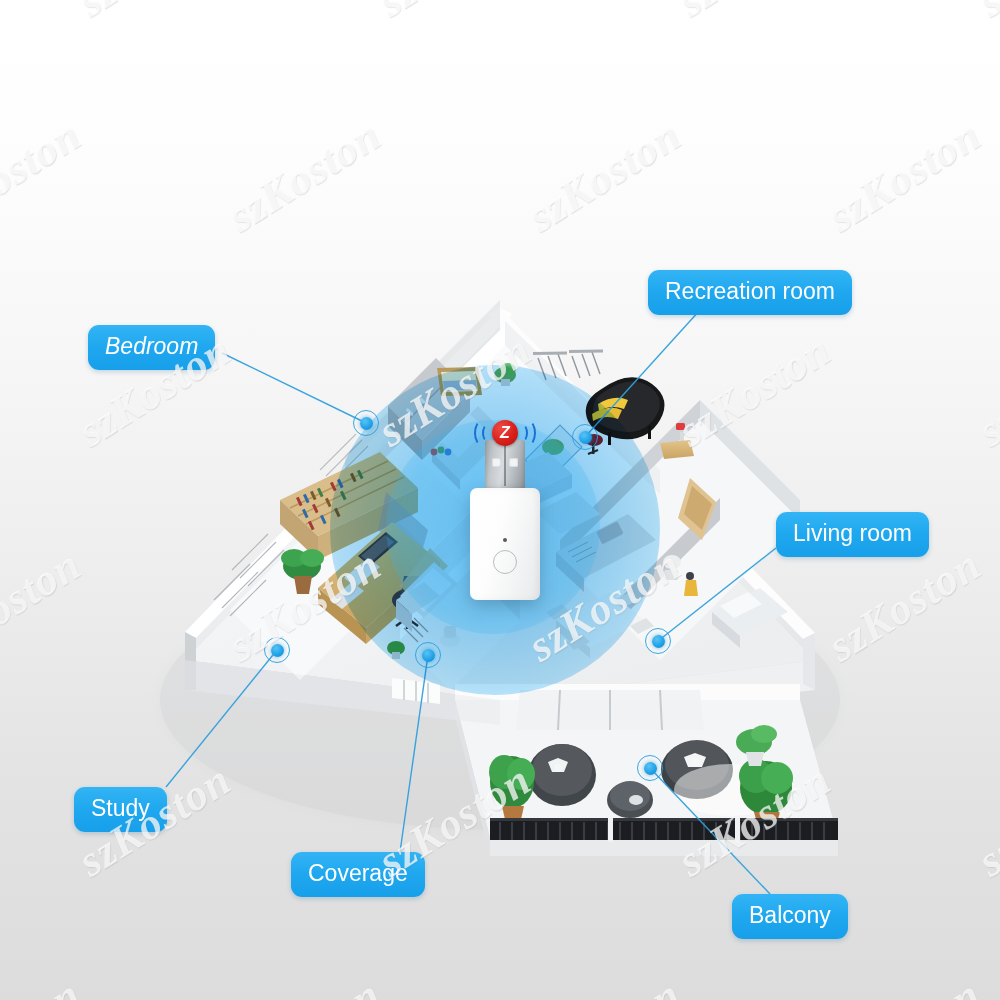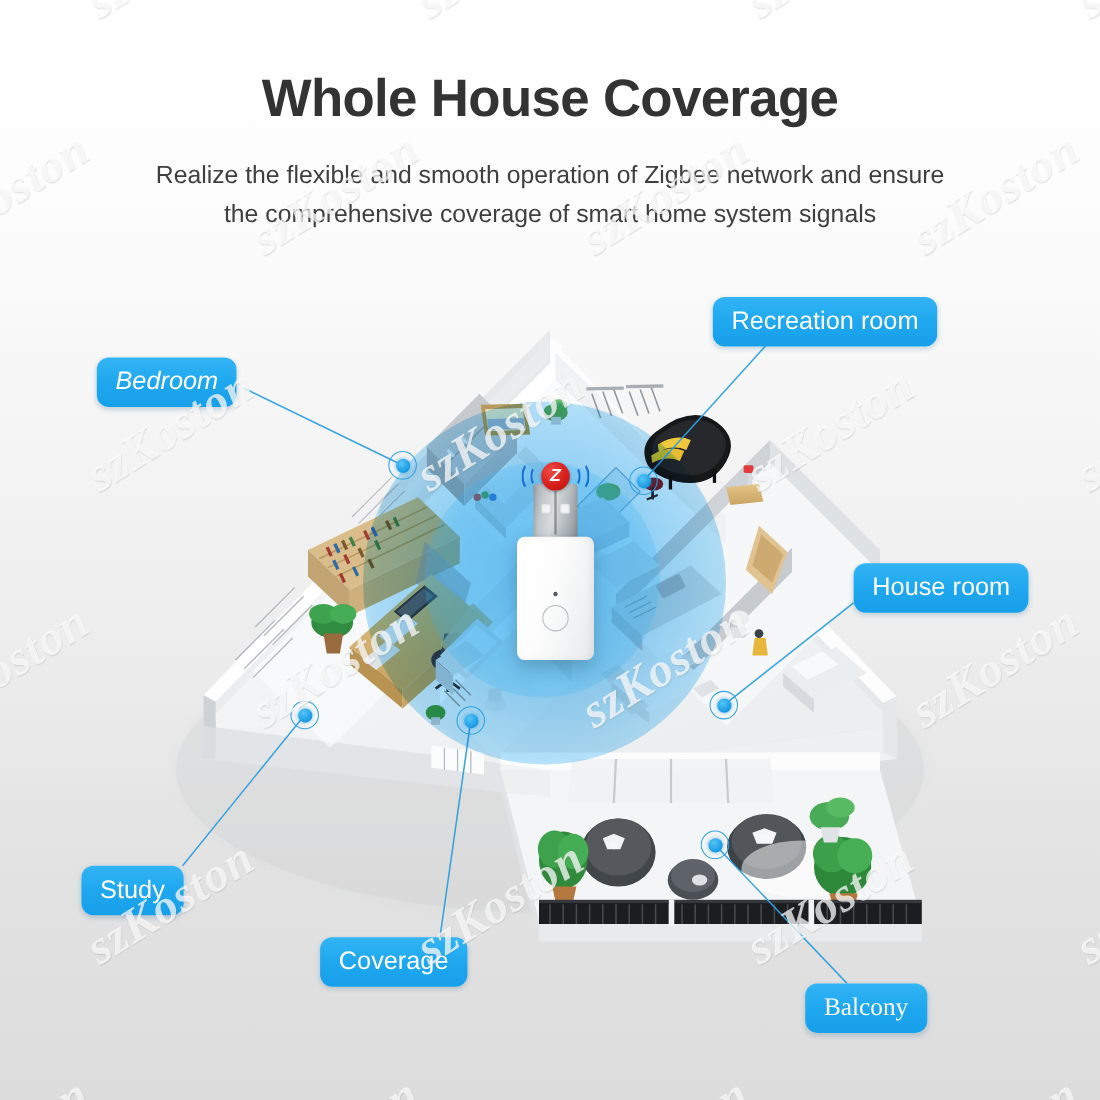--- a/index.html
+++ b/index.html
@@ -250,27 +250,20 @@
       <div class="wm" style="left: 270px; top: 995px;">szKoston</div>
       <div class="wm" style="left: 570px; top: 995px;">szKoston</div>
       <div class="wm" style="left: 870px; top: 995px;">szKoston</div>
       <div class="wm" style="left: 1170px; top: 995px;">szKoston</div>
       <div class="wm" style="left: 120px; top: 1210px;">szKoston</div>
       <div class="wm" style="left: 420px; top: 1210px;">szKoston</div>
       <div class="wm" style="left: 720px; top: 1210px;">szKoston</div>
       <div class="wm" style="left: 1020px; top: 1210px;">szKoston</div>
     </div>
 
-  <div id="header">
-    <div id="title">Whole House Coverage</div>
-    <div id="subtitle">
-      <span class="l">Realize the flexible and smooth operation of Zigbee network and ensure</span>
-      <span class="l">the comprehensive coverage of smart home system signals</span>
-    </div>
-  </div>
 
   <div id="house-wrap">
     <svg id="house-svg" width="1000" height="1000" viewBox="0 0 1000 1000">
       <defs>
         <linearGradient id="wallTop" x1="0" y1="0" x2="0" y2="1">
           <stop offset="0" stop-color="#ffffff"></stop>
           <stop offset="1" stop-color="#f3f4f5"></stop>
         </linearGradient>
         <linearGradient id="wallLeft" x1="0" y1="0" x2="1" y2="0">
           <stop offset="0" stop-color="#e9eaec"></stop>
@@ -739,19 +732,19 @@
     </div>
     <div id="device-body">
       <div id="device-led"></div>
       <div id="device-button"></div>
     </div>
   </div>
 
   <div id="labels-layer">
       <div class="label" style="left: 88px; top: 325px; font-style: italic;">Bedroom</div>
       <div class="label" style="left: 648px; top: 270px;">Recreation room</div>
-      <div class="label" style="left: 776px; top: 512px;">House room</div>
+      <div class="label" style="left: 776px; top: 512px;">Living room</div>
       <div class="label" style="left: 74px; top: 787px; text-align: center;">Study</div>
       <div class="label" style="left: 291px; top: 852px;">Coverage</div>
-      <div class="label" style="left: 732px; top: 894px; font-family: Liberation Serif, serif;">Balcony</div>
+      <div class="label" style="left: 732px; top: 894px;">Balcony</div>
     </div>
 
 </div>
 
 </body></html>

